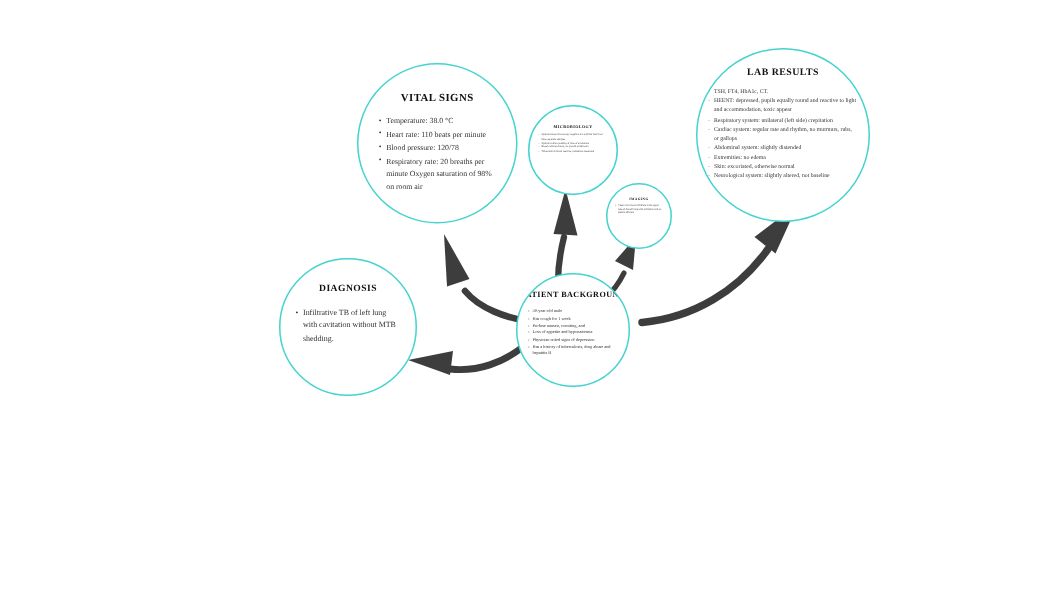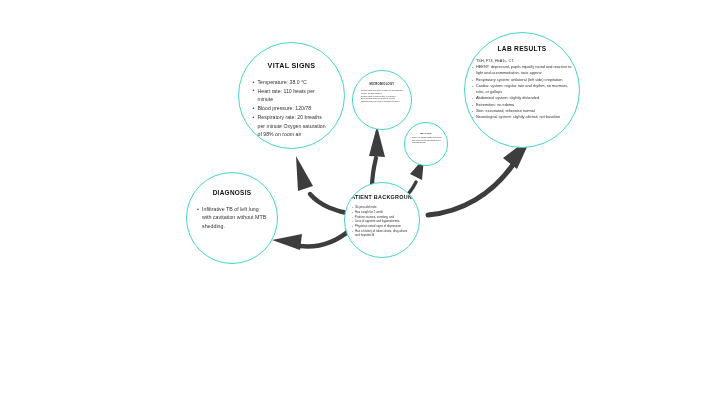--- a/index.html
+++ b/index.html
@@ -13,20 +13,21 @@
     position: relative;
     overflow: hidden;
     font-family: "Liberation Sans", sans-serif;
     color: #2b2b2b;
   }
   #canvas {
     position: absolute;
     inset: 0;
     width: 704px;
     height: 329px;
+    font-family: Liberation Serif, serif;
   }
   .arrow-layer {
     position: absolute;
     left: 0;
     top: 0;
     width: 704px;
     height: 396px;
     pointer-events: none;
   }
   .node {

